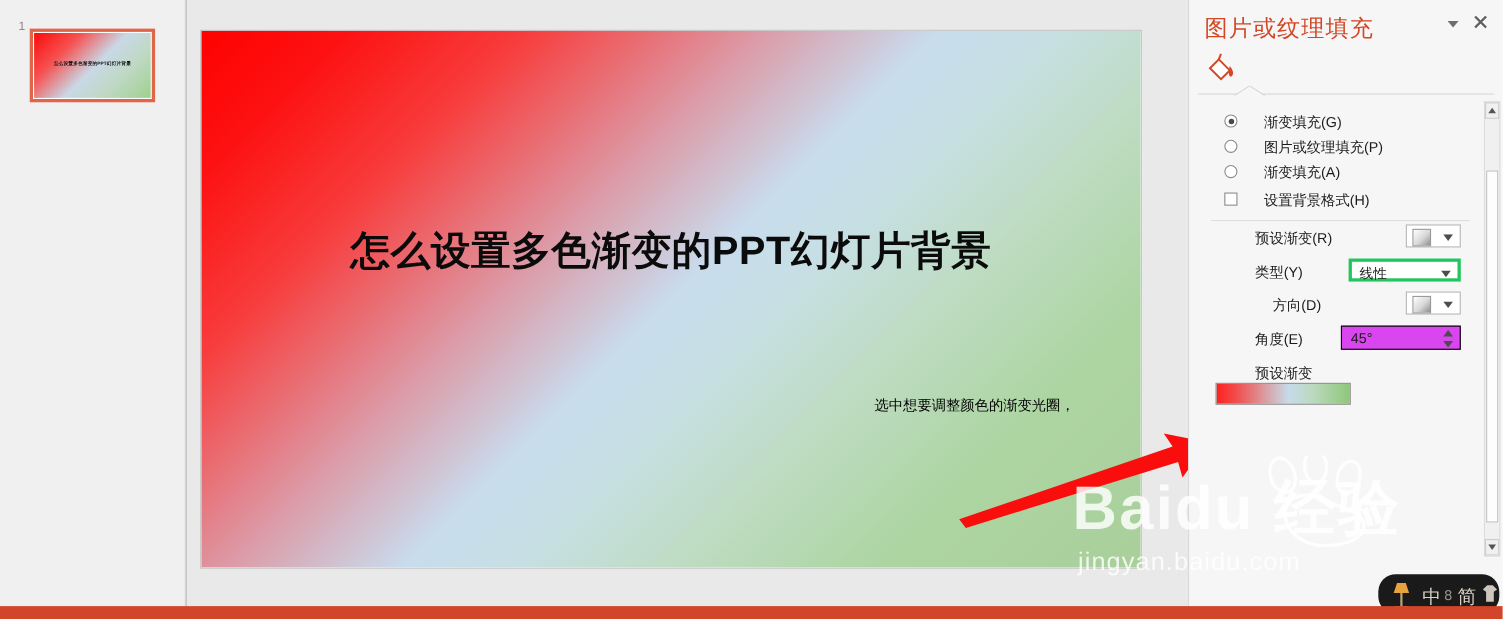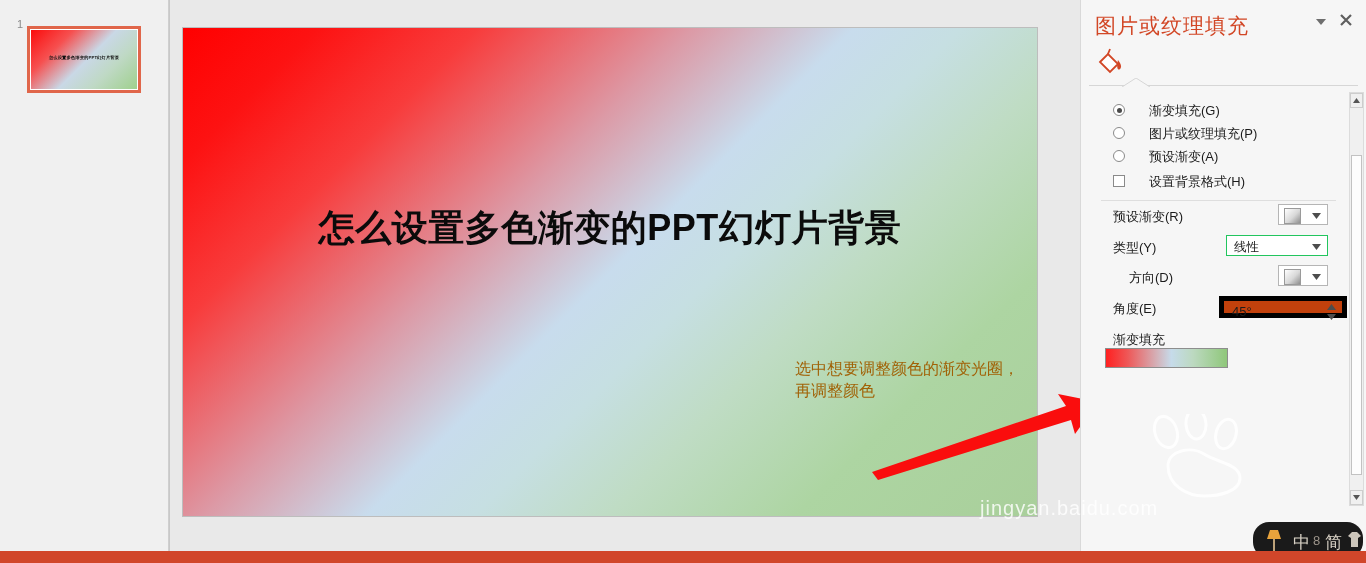--- a/index.html
+++ b/index.html
@@ -57,21 +57,21 @@
        #bfdcc4 68%, #add5a2 82%, #a9cf9b 100%);
   }
   .slide-title{
     position:absolute;left:0;right:0;top:176px;text-align:center;
     font-size:36px;font-weight:bold;color:#0b0b0b;
     letter-spacing:.5px;white-space:nowrap;
     font-family:"Liberation Sans","DejaVu Sans",sans-serif;
   }
   .annot{
     position:absolute;left:612px;top:330px;width:250px;
-    color:#a16207;font-size:16px;line-height:22px;
+    color:#000000;font-size:13px;line-height:22px;
     font-family:"Liberation Sans","DejaVu Sans",sans-serif;
   }
   .annot div{white-space:nowrap;}
   .arrow-svg{position:absolute;left:700px;top:390px;width:230px;height:90px;}
 
   
   .pane{
     position:absolute;right:0;top:0;width:285px;height:551px;
     background:#f6f6f6;border-left:1px solid #d9d9d9;
   }
@@ -103,42 +103,42 @@
     border-radius:50%;background:#4a4a4a;
   }
   .cb{
     position:absolute;left:0;top:2px;width:12px;height:12px;
     border:1px solid #8a8a8a;background:#fff;box-sizing:border-box;
   }
   .rlabel{position:absolute;left:36px;top:0;white-space:nowrap;}
 
   .row-div{position:absolute;left:20px;right:30px;height:1px;background:#dedede;}
 
-  .fld-label{position:absolute;font-size:13px;color:#1b1b1b;white-space:nowrap;}
+  .fld-label{position:absolute;font-size:13px;color:#1b1b1b;white-space:nowrap;margin-left:28px;}
 
   .swatch-btn{
     position:absolute;width:50px;height:21px;border:1px solid #b5b5b5;background:#fff;
     box-sizing:border-box;cursor:pointer;
   }
   .swatch-box{
     position:absolute;left:5px;top:3px;width:15px;height:14px;
     border:1px solid #9a9a9a;
     background:linear-gradient(135deg,#ffffff 0%,#d8d8d8 55%,#8f8f8f 100%);
   }
   .swatch-arrow{position:absolute;right:6px;top:8px;}
 
   .combo{
-    position:absolute;width:102px;height:21px;border:1px solid #22c55e;background:#fff;
+    position:absolute;width:102px;height:21px;border:3px solid #22c55e;background:#fff;
     box-sizing:border-box;cursor:pointer;
   }
   .combo .val{position:absolute;left:7px;top:3px;font-size:12.5px;color:#1b1b1b;}
   .combo .arw{position:absolute;right:6px;top:8px;}
 
   .spin{
-    position:absolute;width:128px;height:22px;border:5px solid #000000;background:#c2410c;
+    position:absolute;width:109px;height:22px;border:1px solid #000000;background:#d946ef;
     box-sizing:border-box;cursor:text;
   }
   .spin .val{position:absolute;left:8px;top:3px;font-size:13px;color:#1b1b1b;}
   .spin .up,.spin .dn{position:absolute;right:6px;width:9px;height:7px;cursor:pointer;}
   .spin .up{top:3px;} .spin .dn{top:12px;}
 
   .grad-bar{
     position:absolute;left:24px;top:348px;width:123px;height:20px;
     border:1px solid #8d8d8d;box-sizing:border-box;
     background:linear-gradient(90deg,#ff2020 0%,#ee5858 18%,#d4b1b8 42%,#c6dbea 54%,#bcd9c0 72%,#8fc77a 100%);
@@ -161,21 +161,21 @@
     position:absolute;left:0;bottom:12px;width:1366px;height:0px;
   }
 
   
   .wm{position:absolute;pointer-events:none;user-select:none;color:rgba(255,255,255,.82);}
   .wm-main{
     left:975px;top:425px;font-size:56px;font-weight:bold;letter-spacing:2px;
     font-family:"Liberation Sans","DejaVu Sans",sans-serif;
   }
   .wm-sub{
-    left:980px;top:497px;font-size:20px;letter-spacing:1px;
+    left:980px;top:497px;font-size:23px;letter-spacing:1px;
     font-family:"Liberation Sans","DejaVu Sans",sans-serif;
     text-align:center;
   }
   .wm-paw{position:absolute;pointer-events:none;}
 
   
   .ime{
     position:absolute;left:1253px;top:522px;width:110px;height:36px;
     background:#1a1a1a;border-radius:16px;
   }
@@ -197,21 +197,20 @@
     </div>
   </div>
 
   <div class="edit-area">
     <div class="slide">
       <div class="slide-bg"></div>
       <div class="slide-title">怎么设置多色渐变的PPT幻灯片背景</div>
 
       <div class="annot">
         <div>选中想要调整颜色的渐变光圈，</div>
-        <div>再调整颜色</div>
       </div>
     </div>
 
     <svg class="arrow-svg" viewBox="0 0 230 90">
       <path d="M2,82 L196,16 L188,4 L228,12 L205,44 L201,30 L8,90 Z" fill="#fa0d0d"></path>
     </svg>
   </div>
 
   <div class="pane">
 
@@ -239,21 +238,21 @@
       <div class="radio-row" style="top:14px;">
         <span class="rd on"></span>
         <span class="rlabel">渐变填充(G)</span>
       </div>
       <div class="radio-row" style="top:37px;">
         <span class="rd"></span>
         <span class="rlabel">图片或纹理填充(P)</span>
       </div>
       <div class="radio-row" style="top:60px;">
         <span class="rd"></span>
-        <span class="rlabel">预设渐变(A)</span>
+        <span class="rlabel">渐变填充(A)</span>
       </div>
       <div class="radio-row" style="top:85px;">
         <span class="cb"></span>
         <span class="rlabel">设置背景格式(H)</span>
       </div>
 
       <div class="row-div" style="top:112px;"></div>
 
       <div class="fld-label" style="left:32px;top:120px;">预设渐变(R)</div>
       <div class="swatch-btn" style="left:197px;top:116px;">
@@ -283,21 +282,21 @@
       <div class="spin" style="left:138px;top:208px;">
         <span class="val">45°</span>
         <svg class="up" viewBox="0 0 9 7">
           <path d="M0,6 L9,6 L4.5,0 Z" fill="#4d4d4d"></path>
           </svg>
         <svg class="dn" viewBox="0 0 9 7">
           <path d="M0,1 L9,1 L4.5,7 Z" fill="#4d4d4d"></path>
           </svg>
       </div>
 
-      <div class="fld-label" style="left:32px;top:243px;">渐变填充</div>
+      <div class="fld-label" style="left:32px;top:243px;">预设渐变</div>
     </div>
 
     <div class="grad-bar"></div>
 
     <div class="sb">
       <div class="sb-up">
         <svg viewBox="0 0 11 13" width="11" height="13">
             <path d="M2,9 L9,9 L5.5,4 Z" fill="#555"></path>
           </svg>
       </div>
@@ -311,20 +310,21 @@
   </div>
 
   <svg class="wm-paw" style="left:1148px;top:414px;width:120px;height:86px;" viewBox="0 0 120 86">
     <g fill="none" stroke="rgba(255,255,255,.85)" stroke-width="3">
       <ellipse cx="18" cy="18" rx="11" ry="16" transform="rotate(-18 18 18)"></ellipse>
       <ellipse cx="48" cy="10" rx="10" ry="15" transform="rotate(-4 48 10)"></ellipse>
       <ellipse cx="78" cy="20" rx="10" ry="15" transform="rotate(16 78 20)"></ellipse>
       <path d="M20,52 C20,36 44,32 56,40 C70,49 92,50 92,64 C92,78 70,82 56,82 C40,82 20,72 20,52 Z"></path>
     </g>
   </svg>
+  <div class="wm wm-main">Baidu 经验</div>
   <div class="wm wm-sub">jingyan.baidu.com</div>
 
   <div class="ime">
     <svg style="position:absolute;left:9px;top:3px;width:24px;height:30px;" viewBox="0 0 24 30">
       <path d="M5,14 L19,14 L16,5 L8,5 Z" fill="#e8a33c"></path>
       <rect x="11" y="14" width="2" height="13" fill="#bda27a"></rect>
       <rect x="6" y="26" width="12" height="2" fill="#bda27a"></rect>
     </svg>
     <div class="ime-item" style="left:40px;top:9px;font-size:17px;">中</div>
     <div class="ime-item" style="left:60px;top:11px;font-size:13px;color:#9c948a;">8</div>

